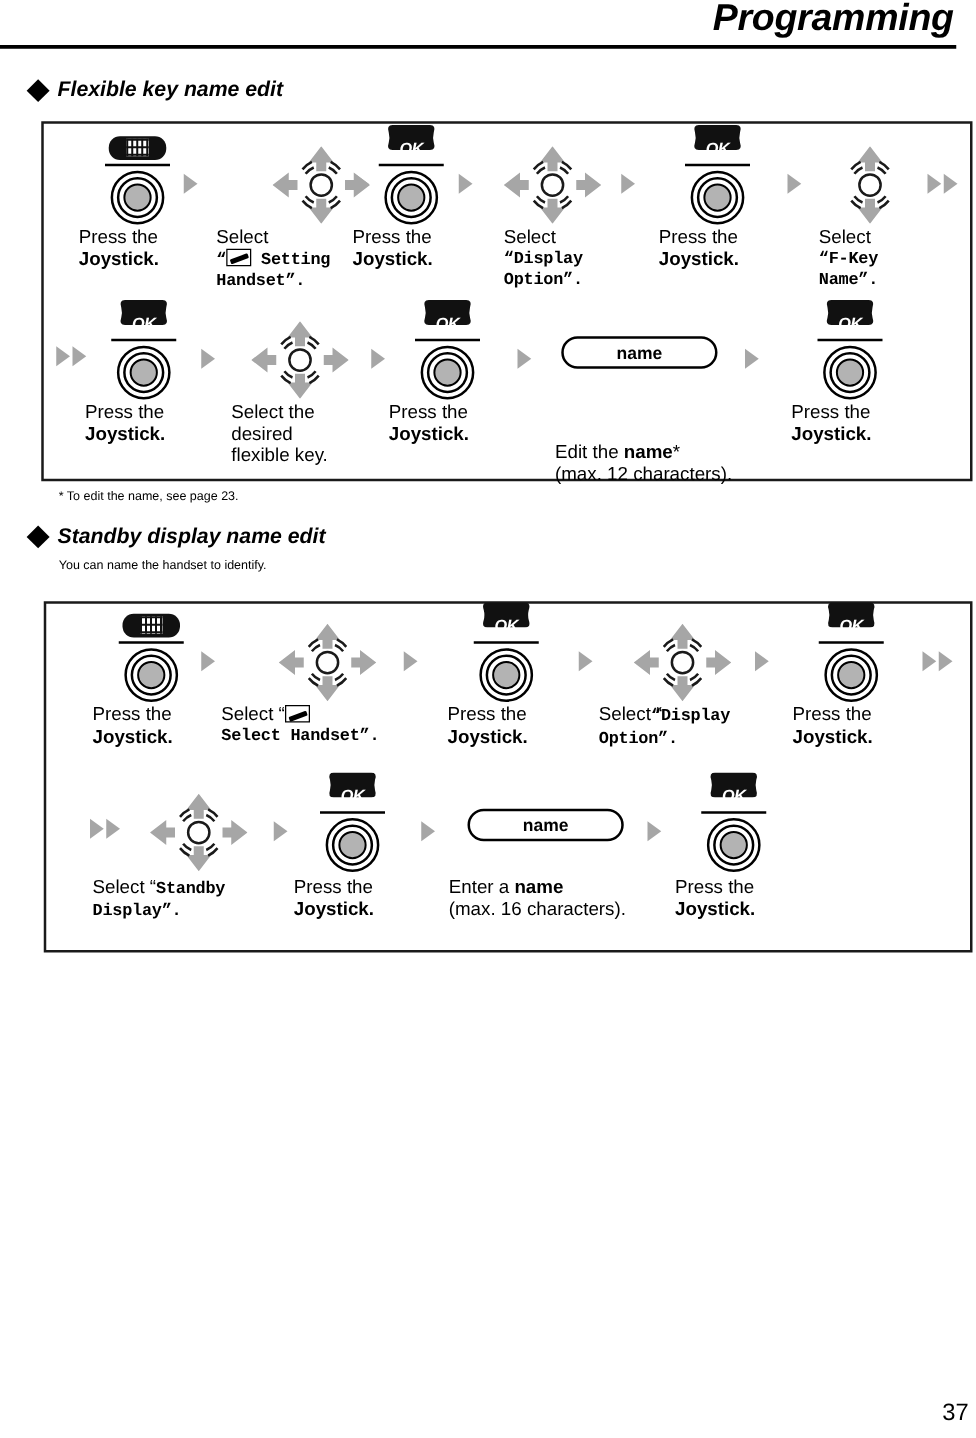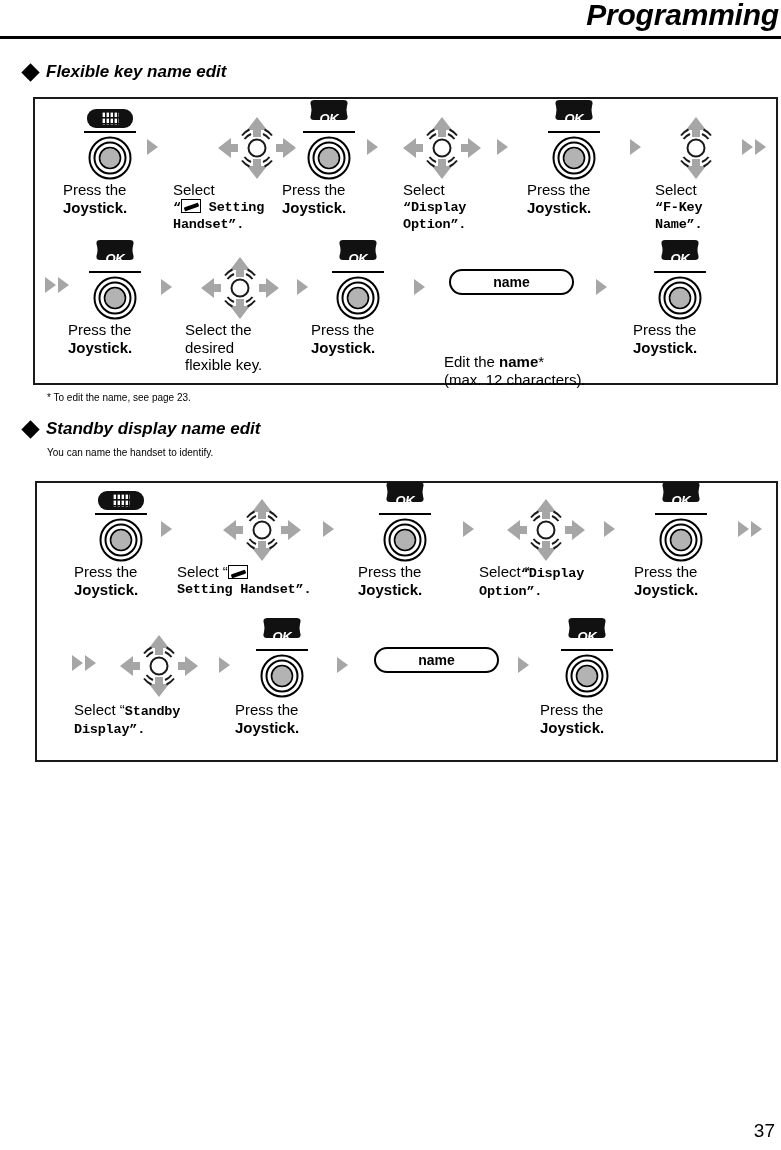--- a/index.html
+++ b/index.html
@@ -10,21 +10,21 @@
     width: 781px; height: 1150px;
     position: relative;
     font-family: "Liberation Sans", sans-serif;
     color: #000;
     overflow: hidden;
   }
 
   
   .page-header {
     position: absolute;
-    top: 0; left: 0; right: 0;
+    top: 0; left: 0; right: 16px;
     height: 40px;
   }
   .header-title {
     position: absolute;
     right: 2px; top: -2px;
     font-size: 30px;
     font-weight: bold;
     font-style: italic;
     letter-spacing: -0.2px;
     white-space: nowrap;
@@ -507,21 +507,21 @@
       <path d="M26.5,40 A16,16 0 0,0 33,45"></path>
       <path d="M51.5,40 A16,16 0 0,1 45,45"></path>
       <path d="M24,18.5 A21,21 0 0,1 31.5,12.5"></path>
       <path d="M54,18.5 A21,21 0 0,0 46.5,12.5"></path>
       <path d="M24,43.5 A21,21 0 0,0 31.5,49.5"></path>
       <path d="M54,43.5 A21,21 0 0,1 46.5,49.5"></path>
     </g>
   </svg>
   <div class="cap-text" style="left:140px; top:80px;">
     <div><span>Select “</span><span class="pencil-icon"></span></div>
-    <div class="mono">Setting Handset”.</div>
+    <div class="mono">Select Handset”.</div>
   </div>
 
   <div class="arrow" style="left:286px; top:38px;"></div>
 
   <div class="keyglyph" style="left:336px; top:6px;">
     <div class="cap-row">
       <span class="cap-ok">
         <svg width="44" height="20" viewBox="0 0 44 20">
             <path d="M7,0 H37 Q42,0 40,6 Q39,10 40,14 Q42,20 37,20 H7 Q2,20 4,14 Q5,10 4,6 Q2,0 7,0 Z" fill="#111"></path>
           </svg>
@@ -638,20 +638,24 @@
   <div class="cap-text" style="left:198px; top:218px;">
     <div>Press the</div>
     <div><b>Joystick.</b></div>
   </div>
 
   <div class="arrow" style="left:300px; top:174px;"></div>
 
   <div class="name-pill" style="left:337px; top:164px; width:125px; height:26px;">
     <span>name</span>
   </div>
+  <div class="cap-text" style="left:322px; top:218px;">
+    <div><span>Enter a </span><b>name</b></div>
+    <div>(max. 16 characters).</div>
+  </div>
 
   <div class="arrow" style="left:481px; top:174px;"></div>
 
   <div class="keyglyph" style="left:518px; top:142px;">
     <div class="cap-row">
       <span class="cap-ok">
         <svg width="44" height="20" viewBox="0 0 44 20">
             <path d="M7,0 H37 Q42,0 40,6 Q39,10 40,14 Q42,20 37,20 H7 Q2,20 4,14 Q5,10 4,6 Q2,0 7,0 Z" fill="#111"></path>
           </svg>
         <span>OK</span>

